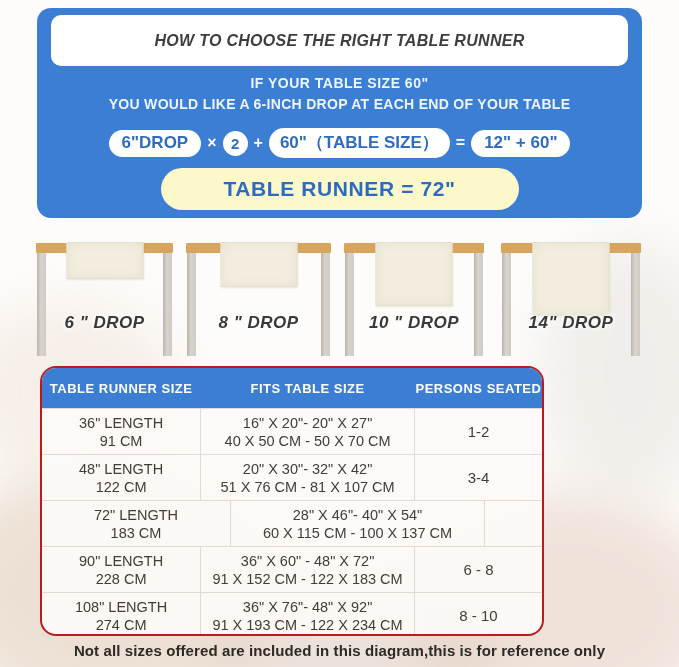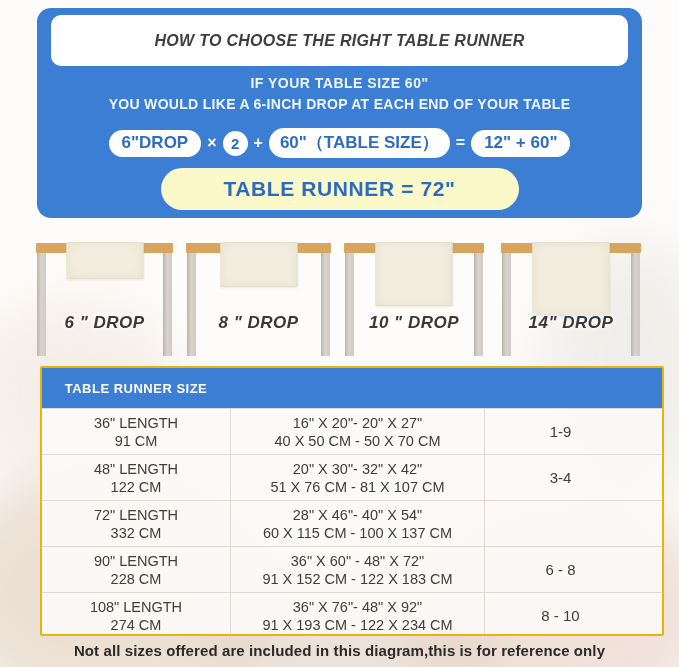--- a/index.html
+++ b/index.html
@@ -82,22 +82,22 @@
   .drop14 { height: 73px; }
   .drop-label {
     position: absolute; top: 70px; left: 0; width: 100%; text-align: center;
     font-size: 17px; font-weight: bold; font-style: italic; color: #393939;
     letter-spacing: .5px; white-space: nowrap;
     text-shadow: 0 0 4px #ffffff, 0 0 7px #ffffff;
   }
 
   
   .size-table {
-    position: absolute; left: 40px; top: 366px; width: 624px; height: 270px;
-    border: 2px solid #eab308; border-radius: 2px; overflow: hidden;
+    position: absolute; left: 40px; top: 366px; width: 504px; height: 270px;
+    border: 2px solid #b91c1c; border-radius: 16px; overflow: hidden;
     background: rgba(252, 250, 247, 0.92);
   }
   .st-header { display: flex; height: 40px; background: #3b7ed3; }
   .st-header .hcell {
     display: flex; align-items: center; justify-content: center;
     color: #ffffff; font-size: 13px; font-weight: bold; letter-spacing: .5px;
   }
   .c1 { width: 188px; } .c2 { width: 255px; } .c3 { width: 151px; }
   .st-row { display: flex; height: 46px; border-top: 1px solid rgba(175,168,160,.38); }
   .st-row .cell {
@@ -176,50 +176,52 @@
     <div class="leg right"></div>
     <div class="runner-cloth drop14"></div>
     <div class="drop-label">14" DROP</div>
   </div>
 
 </div>
 
 <div class="size-table">
   <div class="st-header">
     <div class="hcell c1">TABLE RUNNER SIZE</div>
+    <div class="hcell c2">FITS TABLE SIZE</div>
+    <div class="hcell c3">PERSONS SEATED</div>
   </div>
 
   <div class="st-row">
     <div class="cell c1">
       <span>36" LENGTH</span>
       <span>91 CM</span>
     </div>
     <div class="cell c2">
       <span>16" X 20"- 20" X 27"</span>
       <span>40 X 50 CM - 50 X 70 CM</span>
     </div>
-    <div class="cell c3">1-9</div>
+    <div class="cell c3">1-2</div>
   </div>
 
   <div class="st-row">
     <div class="cell c1">
       <span>48" LENGTH</span>
       <span>122 CM</span>
     </div>
     <div class="cell c2">
       <span>20" X 30"- 32" X 42"</span>
       <span>51 X 76 CM - 81 X 107 CM</span>
     </div>
     <div class="cell c3">3-4</div>
   </div>
 
   <div class="st-row">
     <div class="cell c1">
       <span>72" LENGTH</span>
-      <span>332 CM</span>
+      <span>183 CM</span>
     </div>
     <div class="cell c2">
       <span>28" X 46"- 40" X 54"</span>
       <span>60 X 115 CM - 100 X 137 CM</span>
     </div>
   </div>
 
   <div class="st-row">
     <div class="cell c1">
       <span>90" LENGTH</span>

